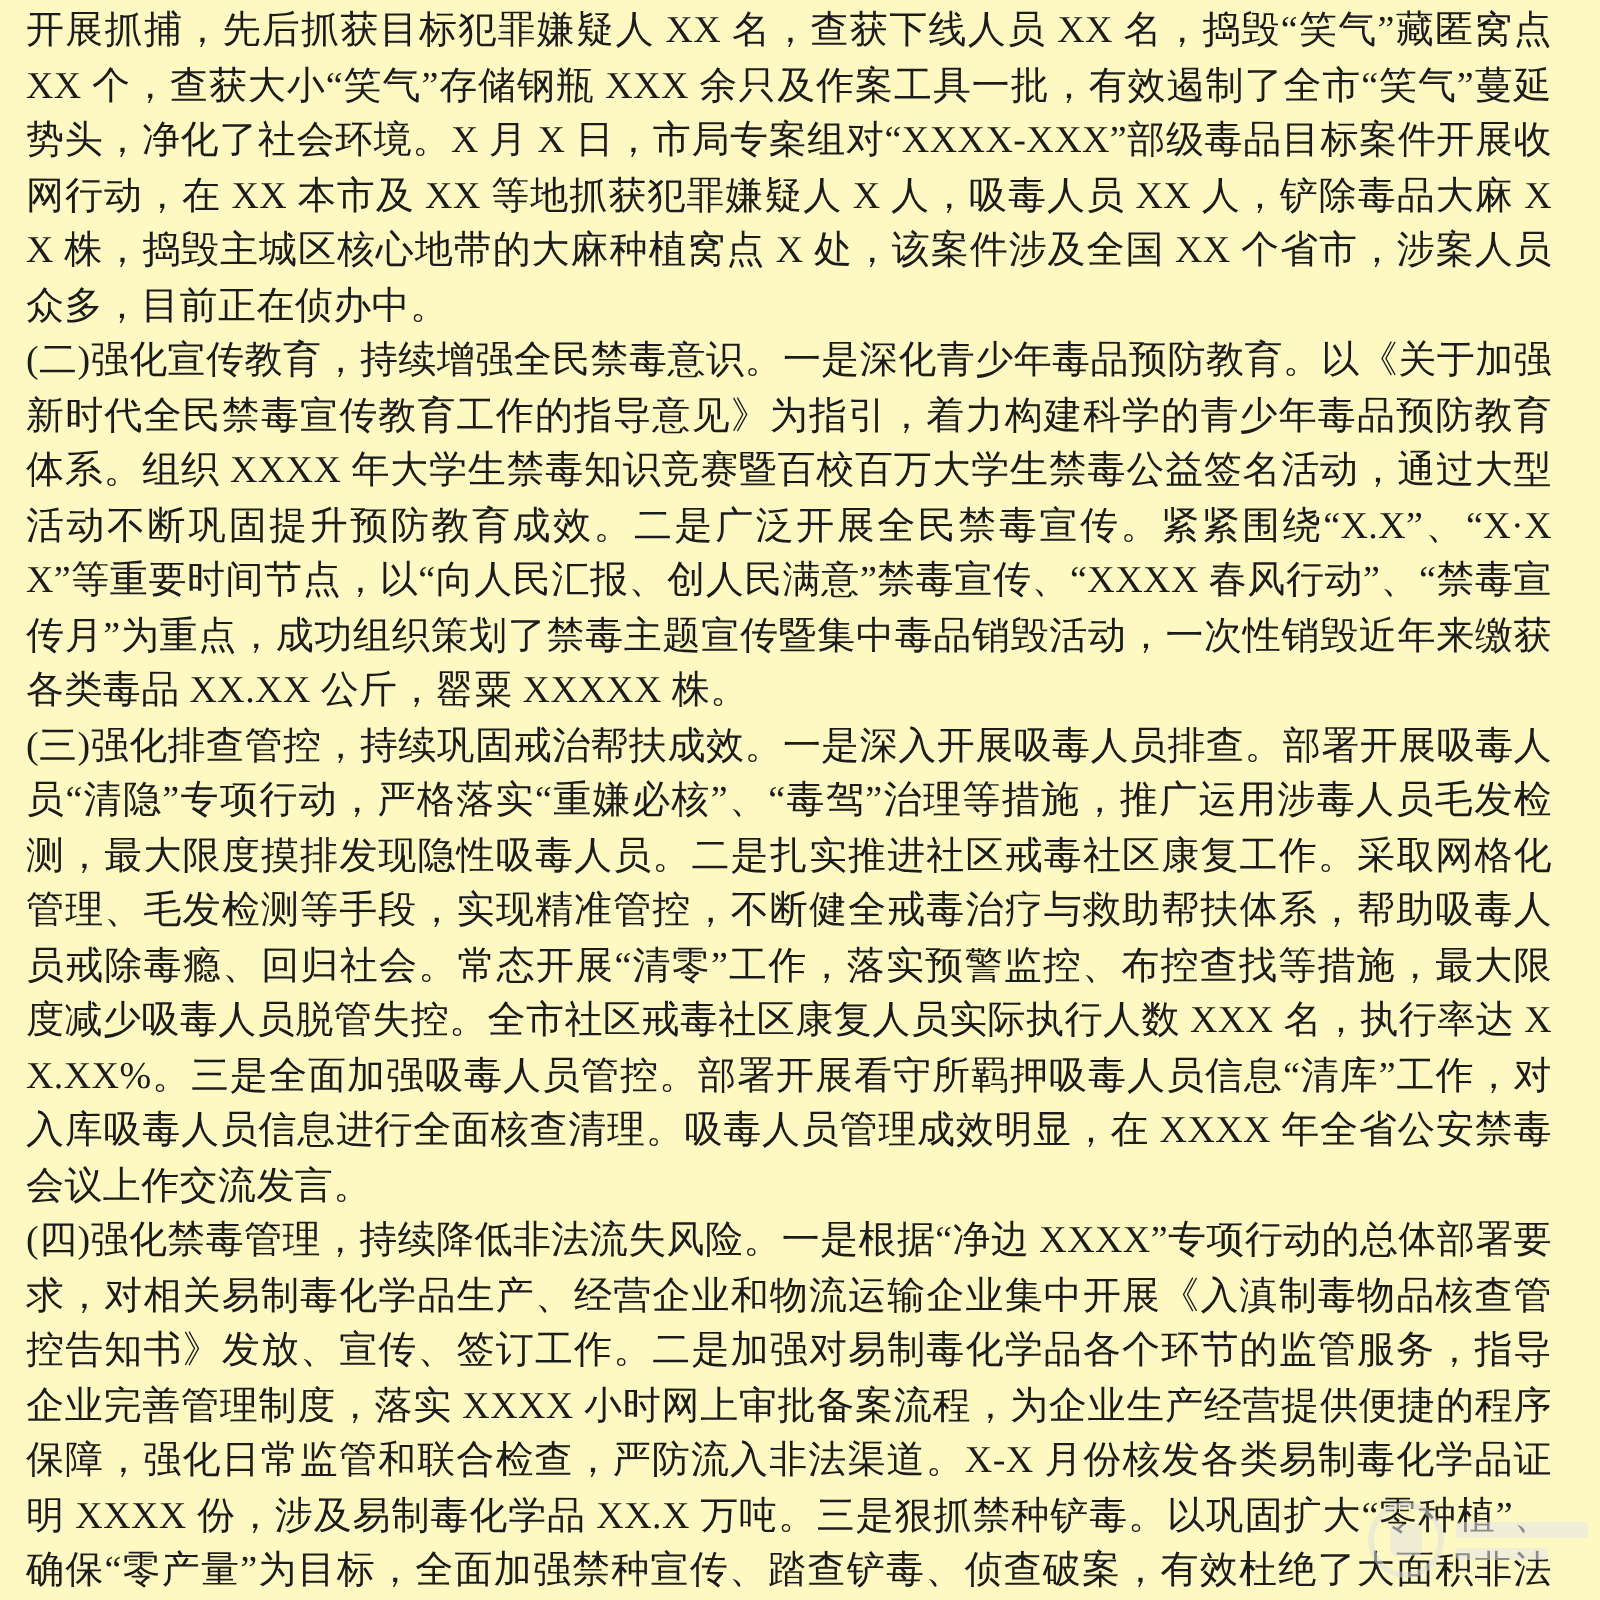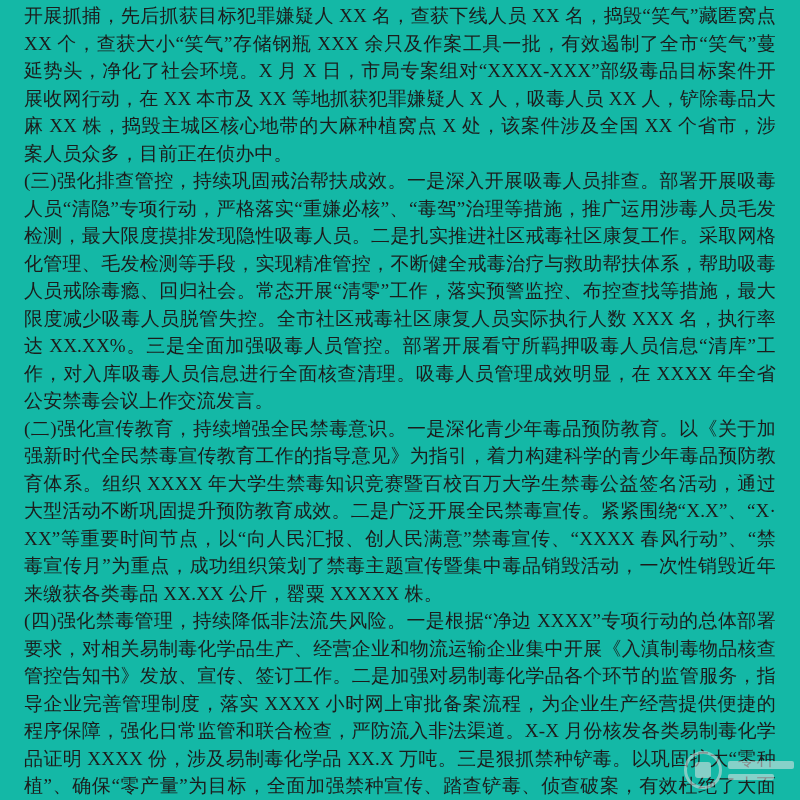--- a/index.html
+++ b/index.html
@@ -4,24 +4,24 @@
 <style>
   html, body {
     margin: 0;
     padding: 0;
     background: #ffffff;
   }
   .page {
     position: relative;
     width: 800px;
     height: 800px;
-    background: #14b8a6;
+    background: #fef9c3;
     overflow: hidden;
     box-sizing: border-box;
-    padding: 2px 24px 0 24px;
+    padding: 2px 24px 0 13px;
     font-family: "Liberation Serif", "DejaVu Serif", serif;
   }
   .doc-body p {
     margin: 0;
     padding: 0;
     font-size: 19px;
     line-height: 27.5px;
     color: #1c1c1c;
     text-align: justify;
     text-justify: inter-character;
@@ -76,22 +76,22 @@
     width: 70%;
     height: 6px;
   }
 </style>
 </head>
 <body>
 
 <div class="page">
   <div class="doc-body">
     <p>开展抓捕，先后抓获目标犯罪嫌疑人 XX 名，查获下线人员 XX 名，捣毁“笑气”藏匿窝点 XX 个，查获大小“笑气”存储钢瓶 XXX 余只及作案工具一批，有效遏制了全市“笑气”蔓延势头，净化了社会环境。X 月 X 日，市局专案组对“XXXX-XXX”部级毒品目标案件开展收网行动，在 XX 本市及 XX 等地抓获犯罪嫌疑人 X 人，吸毒人员 XX 人，铲除毒品大麻 XX 株，捣毁主城区核心地带的大麻种植窝点 X 处，该案件涉及全国 XX 个省市，涉案人员众多，目前正在侦办中。</p>
+    <p>(二)强化宣传教育，持续增强全民禁毒意识。一是深化青少年毒品预防教育。以《关于加强新时代全民禁毒宣传教育工作的指导意见》为指引，着力构建科学的青少年毒品预防教育体系。组织 XXXX 年大学生禁毒知识竞赛暨百校百万大学生禁毒公益签名活动，通过大型活动不断巩固提升预防教育成效。二是广泛开展全民禁毒宣传。紧紧围绕“X.X”、“X·XX”等重要时间节点，以“向人民汇报、创人民满意”禁毒宣传、“XXXX 春风行动”、“禁毒宣传月”为重点，成功组织策划了禁毒主题宣传暨集中毒品销毁活动，一次性销毁近年来缴获各类毒品 XX.XX 公斤，罂粟 XXXXX 株。</p>
     <p>(三)强化排查管控，持续巩固戒治帮扶成效。一是深入开展吸毒人员排查。部署开展吸毒人员“清隐”专项行动，严格落实“重嫌必核”、“毒驾”治理等措施，推广运用涉毒人员毛发检测，最大限度摸排发现隐性吸毒人员。二是扎实推进社区戒毒社区康复工作。采取网格化管理、毛发检测等手段，实现精准管控，不断健全戒毒治疗与救助帮扶体系，帮助吸毒人员戒除毒瘾、回归社会。常态开展“清零”工作，落实预警监控、布控查找等措施，最大限度减少吸毒人员脱管失控。全市社区戒毒社区康复人员实际执行人数 XXX 名，执行率达 XX.XX%。三是全面加强吸毒人员管控。部署开展看守所羁押吸毒人员信息“清库”工作，对入库吸毒人员信息进行全面核查清理。吸毒人员管理成效明显，在 XXXX 年全省公安禁毒会议上作交流发言。</p>
-    <p>(二)强化宣传教育，持续增强全民禁毒意识。一是深化青少年毒品预防教育。以《关于加强新时代全民禁毒宣传教育工作的指导意见》为指引，着力构建科学的青少年毒品预防教育体系。组织 XXXX 年大学生禁毒知识竞赛暨百校百万大学生禁毒公益签名活动，通过大型活动不断巩固提升预防教育成效。二是广泛开展全民禁毒宣传。紧紧围绕“X.X”、“X·XX”等重要时间节点，以“向人民汇报、创人民满意”禁毒宣传、“XXXX 春风行动”、“禁毒宣传月”为重点，成功组织策划了禁毒主题宣传暨集中毒品销毁活动，一次性销毁近年来缴获各类毒品 XX.XX 公斤，罂粟 XXXXX 株。</p>
     <p>(四)强化禁毒管理，持续降低非法流失风险。一是根据“净边 XXXX”专项行动的总体部署要求，对相关易制毒化学品生产、经营企业和物流运输企业集中开展《入滇制毒物品核查管控告知书》发放、宣传、签订工作。二是加强对易制毒化学品各个环节的监管服务，指导企业完善管理制度，落实 XXXX 小时网上审批备案流程，为企业生产经营提供便捷的程序保障，强化日常监管和联合检查，严防流入非法渠道。X-X 月份核发各类易制毒化学品证明 XXXX 份，涉及易制毒化学品 XX.X 万吨。三是狠抓禁种铲毒。以巩固扩大“零种植”、确保“零产量”为目标，全面加强禁种宣传、踏查铲毒、侦查破案，有效杜绝了大面积非法种植毒品原植物问题的发生。全市铲除非法种植罂粟 XXXX 株，大麻 XXXX 株，查处非法种植人员 XXX 名，全市非法种植毒品原植物问题得到有效治理。</p>
   </div>
 
   <div class="watermark">
     <div class="wm-circle"></div>
     <div class="wm-lines">
       <span></span>
       <span></span>
     </div>
   </div>

